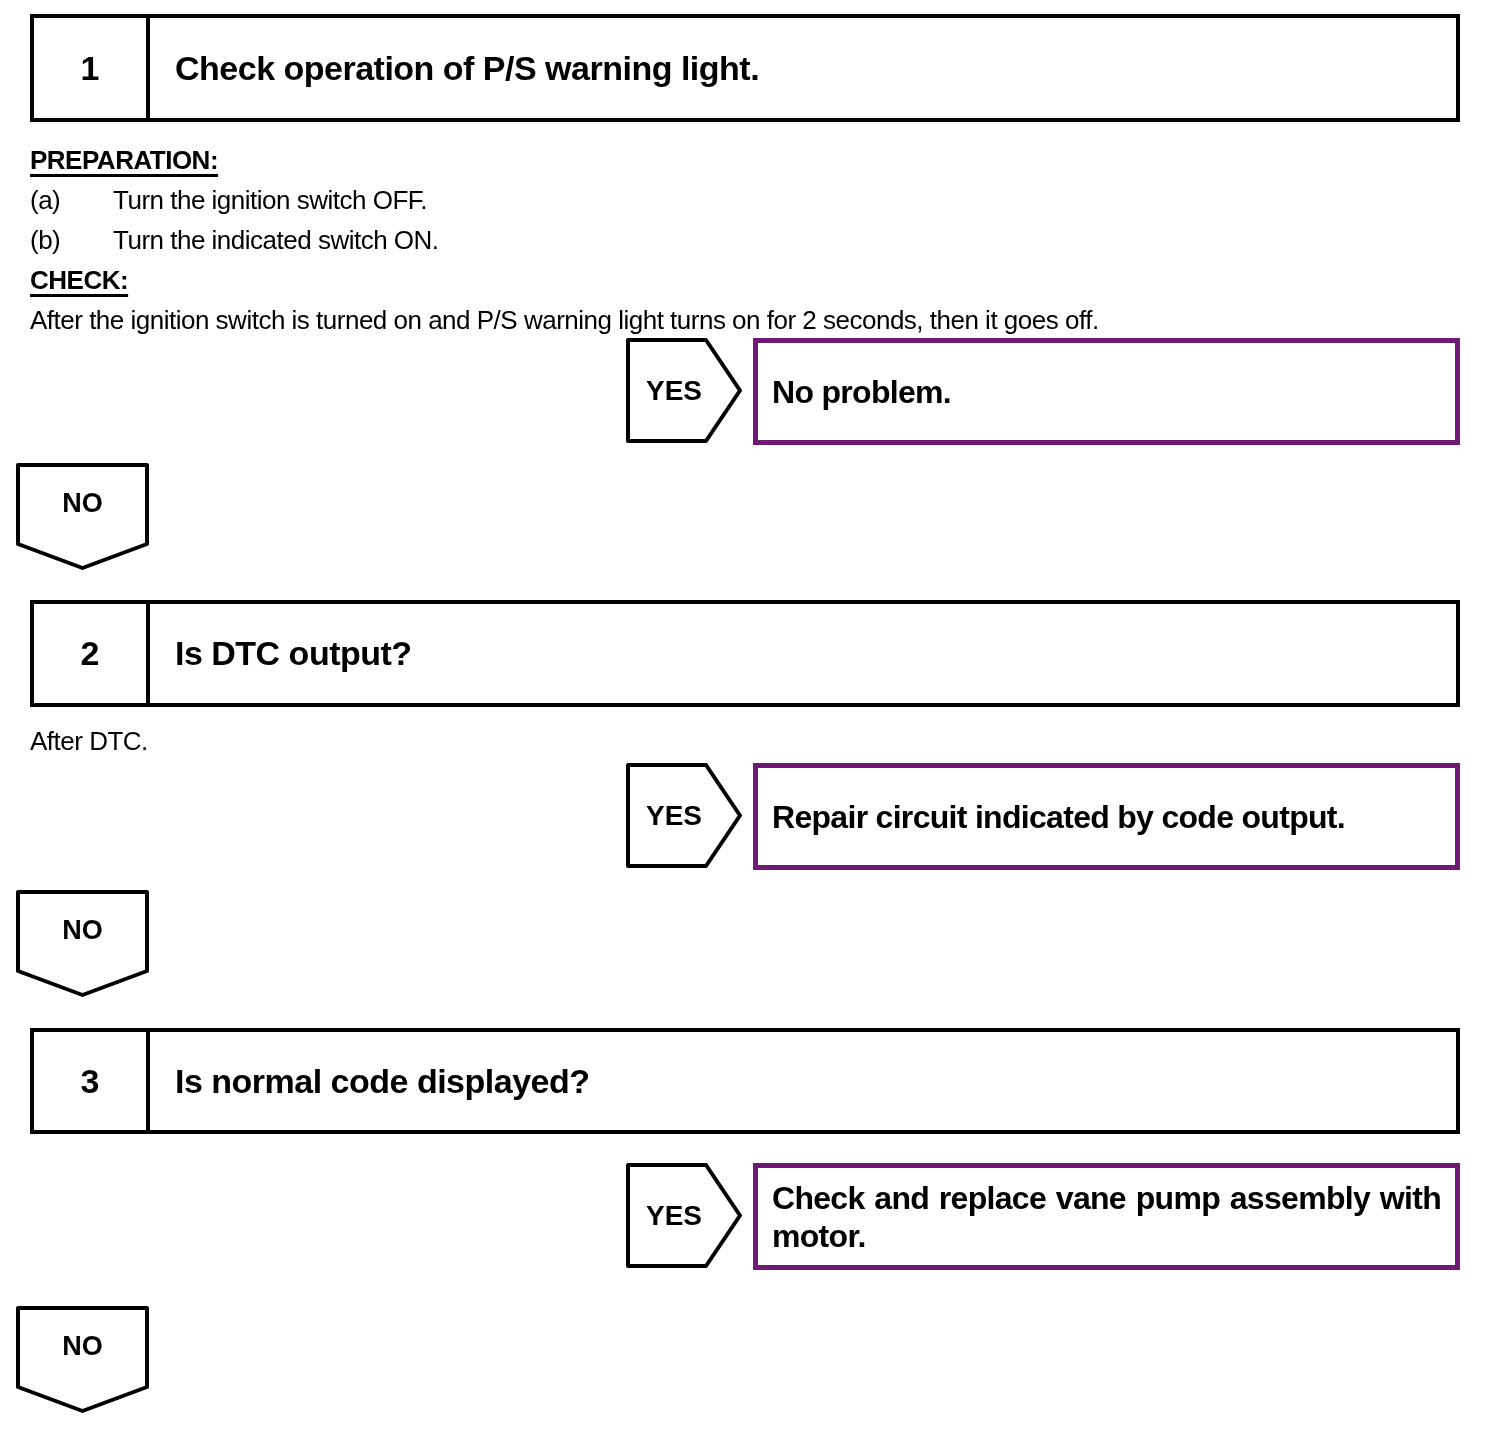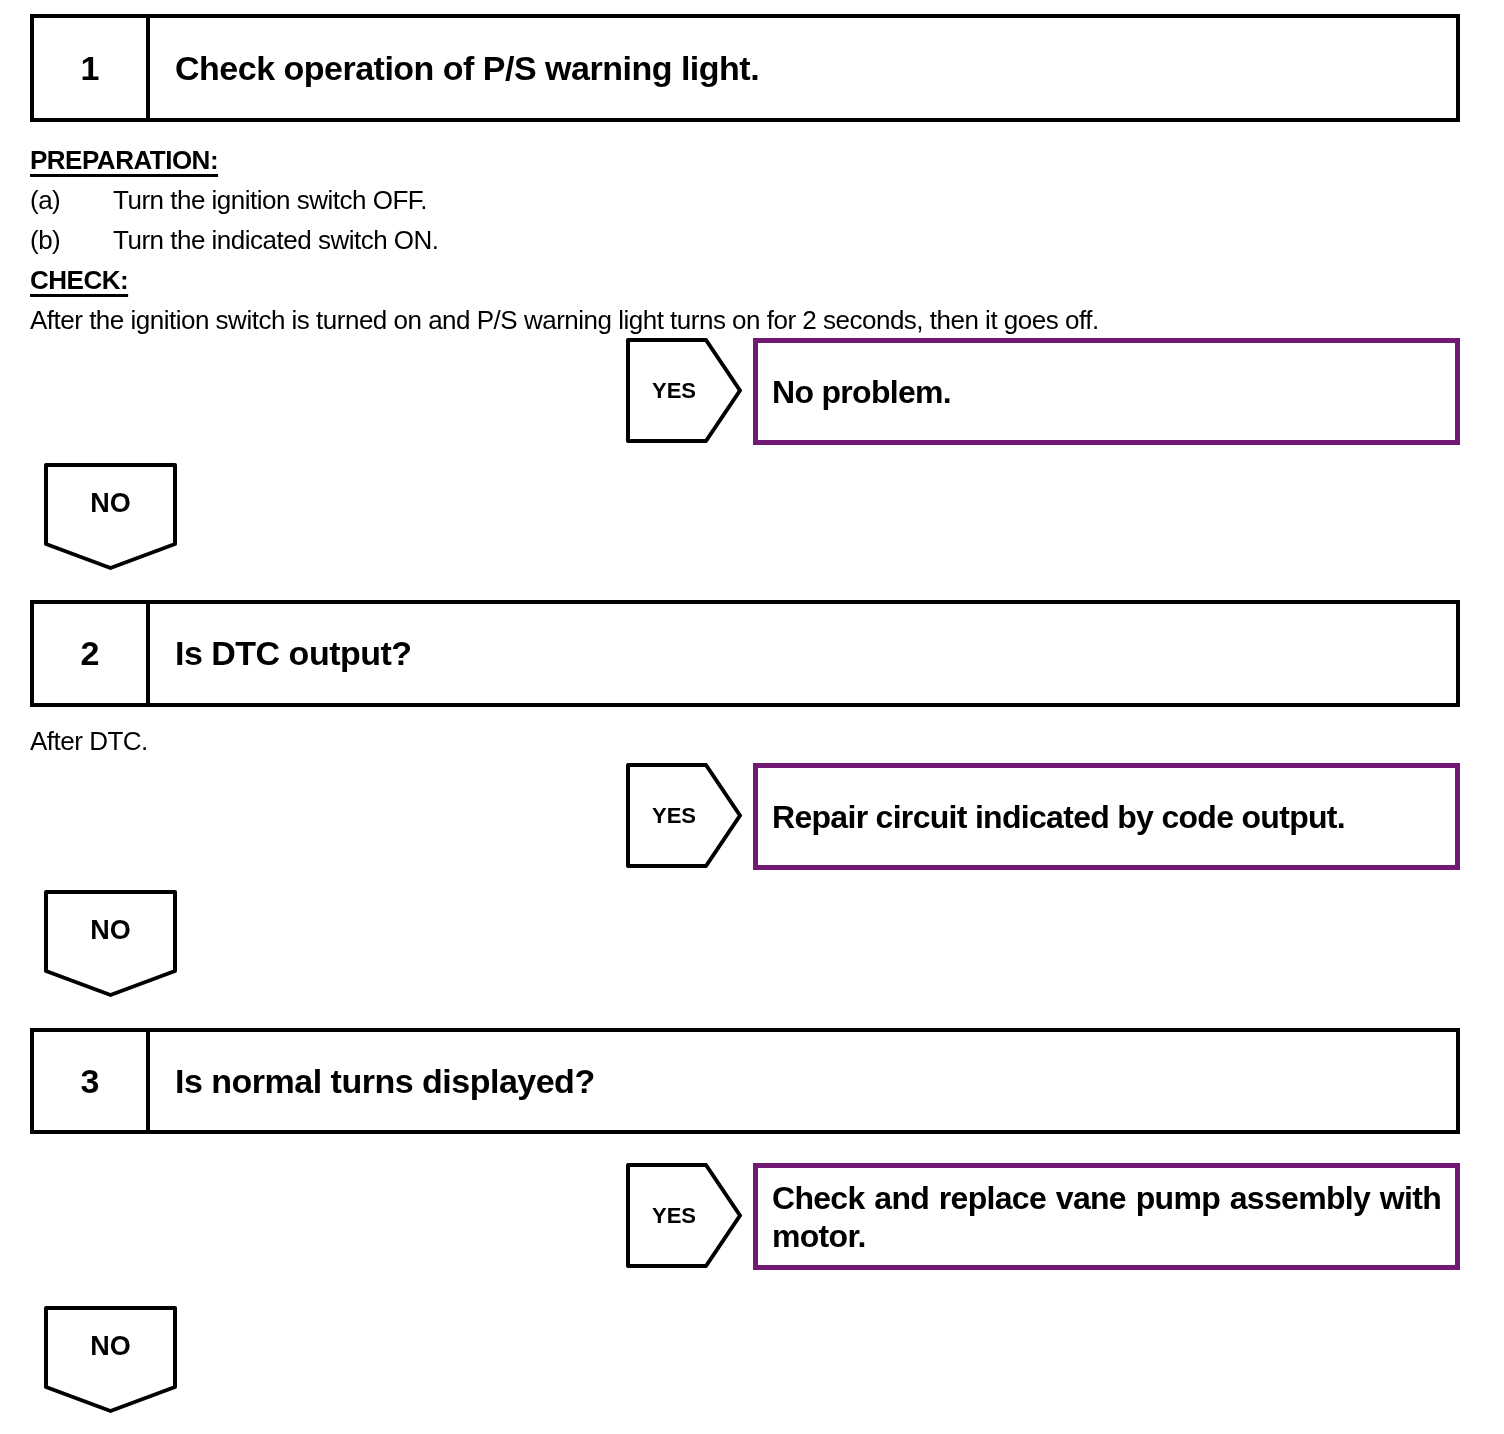--- a/index.html
+++ b/index.html
@@ -69,26 +69,26 @@
   }
   .yes svg { position: absolute; left: 0; top: 0; }
   .yes-label {
     position: absolute;
     left: 0; top: 0;
     width: 96px; height: 105px;
     display: flex;
     align-items: center;
     justify-content: center;
     font-weight: bold;
-    font-size: 22px;
+    font-size: 28px;
   }
   
   .no {
     position: absolute;
-    left: 44px;
+    left: 16px;
     width: 133px;
     height: 107px;
   }
   .no svg { position: absolute; left: 0; top: 0; }
   .no-label {
     position: absolute;
     left: 0; top: 0;
     width: 133px; height: 81px;
     display: flex;
     align-items: center;
@@ -178,21 +178,21 @@
 
   <div class="no" style="top:890px">
     <svg width="133" height="107" viewBox="0 0 133 107">
       <polygon points="2,2 131,2 131,81 66.5,105 2,81" fill="#fff" stroke="#000" stroke-width="4" stroke-linejoin="round"></polygon>
     </svg>
     <span class="no-label">NO</span>
   </div>
 
   <div class="qbox" style="top:1028px;height:106px">
     <div class="qnum">3</div>
-    <div class="qtitle">Is normal turns displayed?</div>
+    <div class="qtitle">Is normal code displayed?</div>
   </div>
 
   <div class="yes" style="top:1163px">
     <svg width="116" height="105" viewBox="0 0 116 105">
       <polygon points="2,2 80,2 114,52.5 80,103 2,103" fill="#fff" stroke="#000" stroke-width="4" stroke-linejoin="round"></polygon>
     </svg>
     <span class="yes-label">YES</span>
   </div>
   <div class="rbox" style="top:1163px">
     <div class="rtext">Check and replace vane pump assembly with motor.</div>

